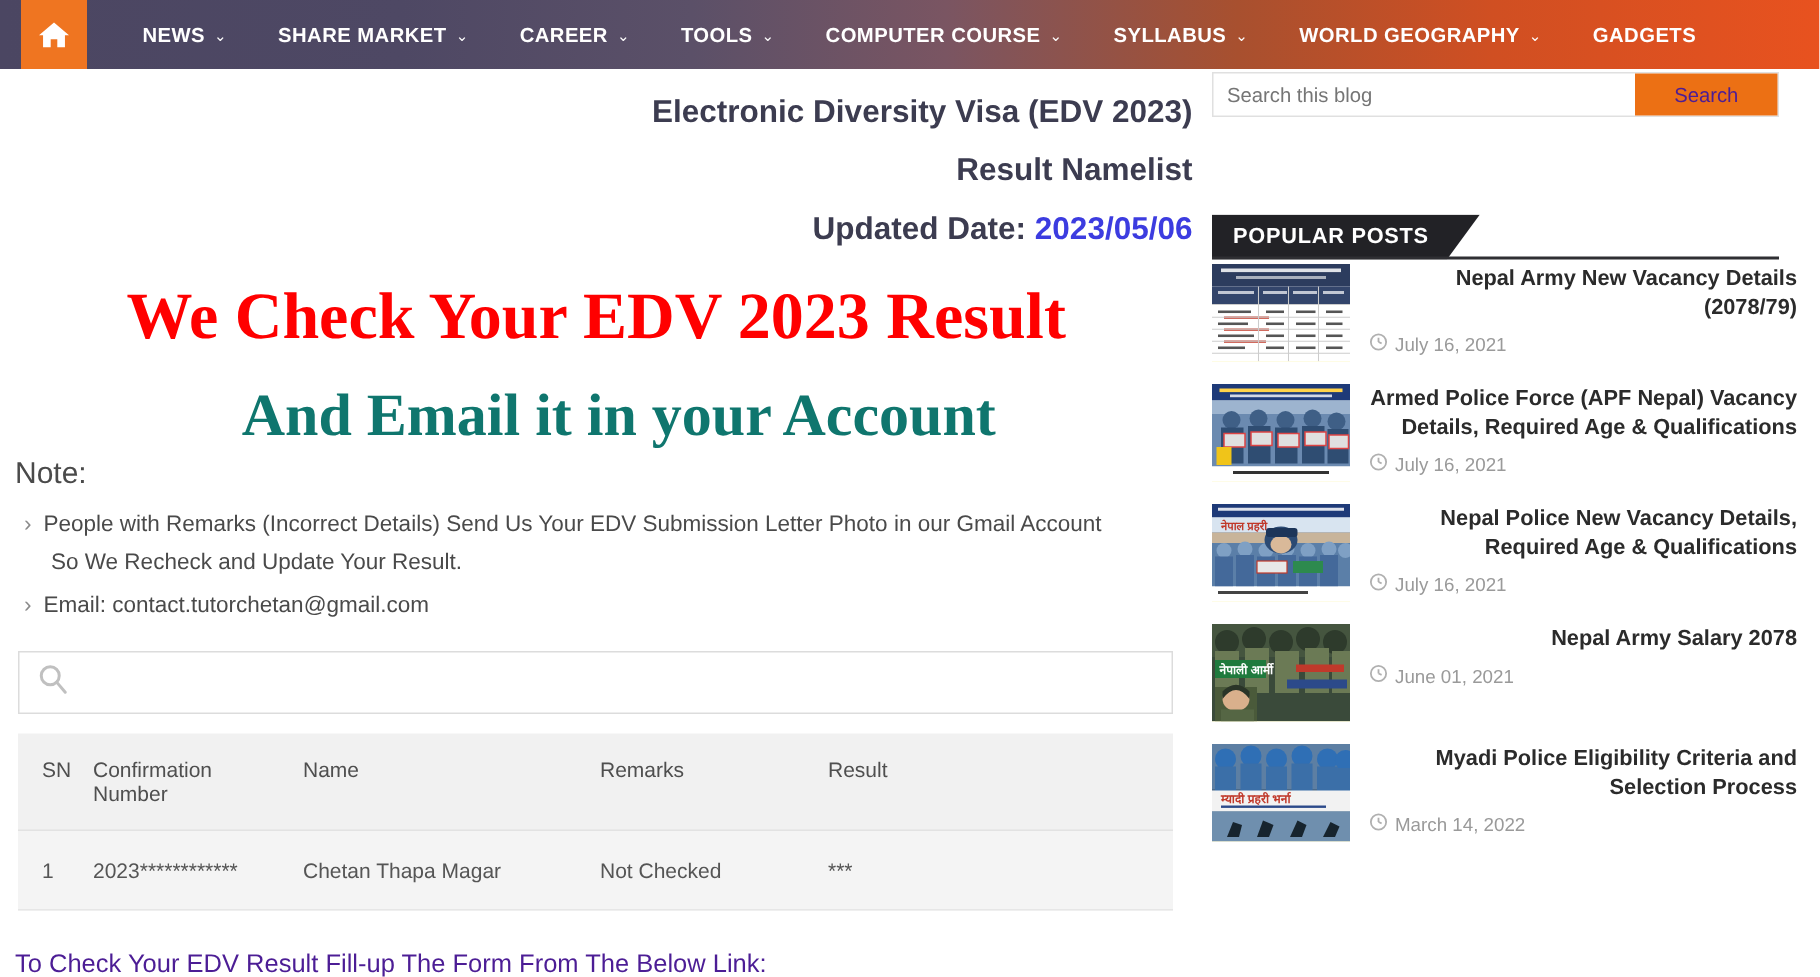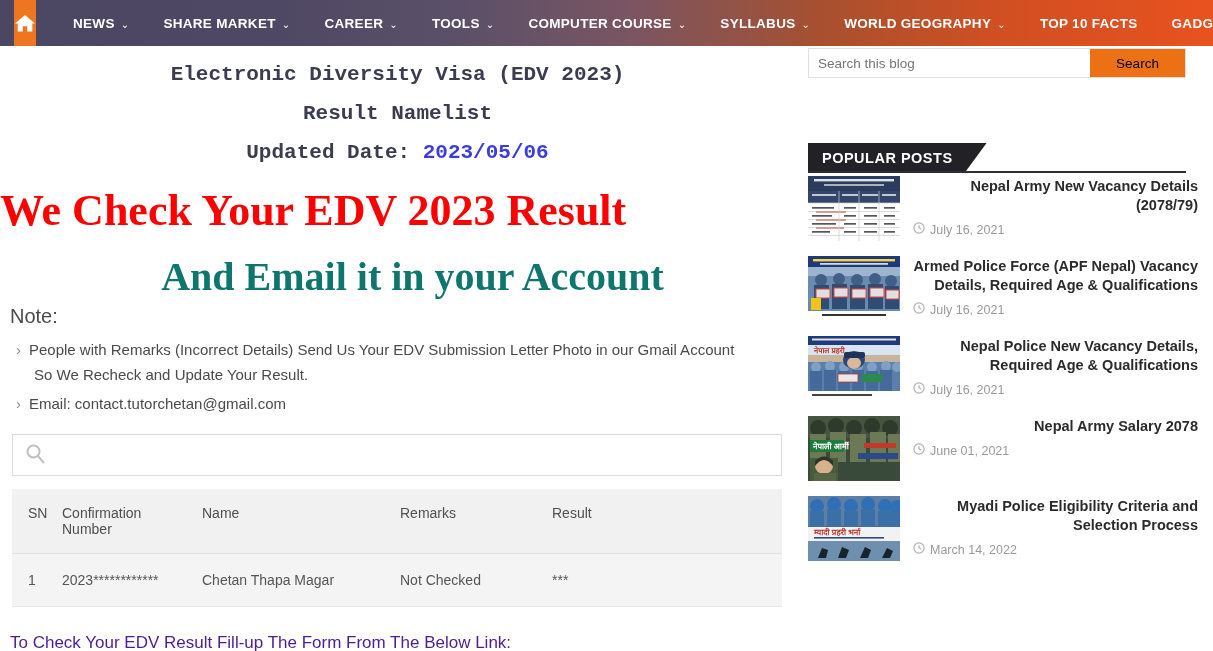--- a/index.html
+++ b/index.html
@@ -48,30 +48,31 @@
     position: relative; top: 1px;
   }
 
   
   .content-wrap { position: absolute; top: 46px; left: 0; width: 1213px; height: 605px; }
   .main-col { position: absolute; left: 0; top: 0; width: 795px; }
   .side-col { position: absolute; left: 808px; top: 0; width: 390px; }
 
   
   .post-title {
-    text-align: center;
+    text-align: right;
     color: #3c3c50;
     font-weight: bold;
     font-size: 21px;
     line-height: 39px;
     margin: 0; padding-top: 9px;
-    font-family: Liberation Mono, monospace;
+    font-family: Liberation Sans, sans-serif;
   }
   .post-title .date { color: #3c3ce0; }
   .headline-red {
+    text-align: center;
     color: #ff0000;
     font-family: "Liberation Serif", serif;
     font-weight: bold;
     font-size: 44px;
     line-height: 1.25;
     margin: 11px 0 0 0;
   }
   .headline-blue {
     text-align: center;
     color: #0f766e;
@@ -154,21 +155,21 @@
     background: #fff;
   }
   .blog-search input {
     flex: 1; border: none; outline: none;
     padding: 0 9px; font-size: 13.5px; color: #a21caf;
     font-family: "Liberation Sans", sans-serif;
     background: transparent;
   }
   .blog-search button {
     width: 95px; border: none; cursor: pointer;
-    background: #ec7014; color: #000000;
+    background: #ec7014; color: #4c1d95;
     font-size: 13.5px; font-family: "Liberation Sans", sans-serif;
   }
 
   .widget-header {
     position: relative;
     margin-top: 65px;
     height: 30px; width: 378px;
   }
   .widget-header .tag {
     position: absolute; left: 0; top: 0;
@@ -240,23 +241,20 @@
         <span>COMPUTER COURSE</span>
         <span class="caret">⌄</span>
       </div>
       <div class="nav-item">
         <span>SYLLABUS</span>
         <span class="caret">⌄</span>
       </div>
       <div class="nav-item">
         <span>WORLD GEOGRAPHY</span>
         <span class="caret">⌄</span>
-      </div>
-      <div class="nav-item">
-        <span>TOP 10 FACTS</span>
       </div>
       <div class="nav-item">
         <span>GADGETS</span>
 
       </div>
 
     </div>
   </div>
 
   <div class="content-wrap">

